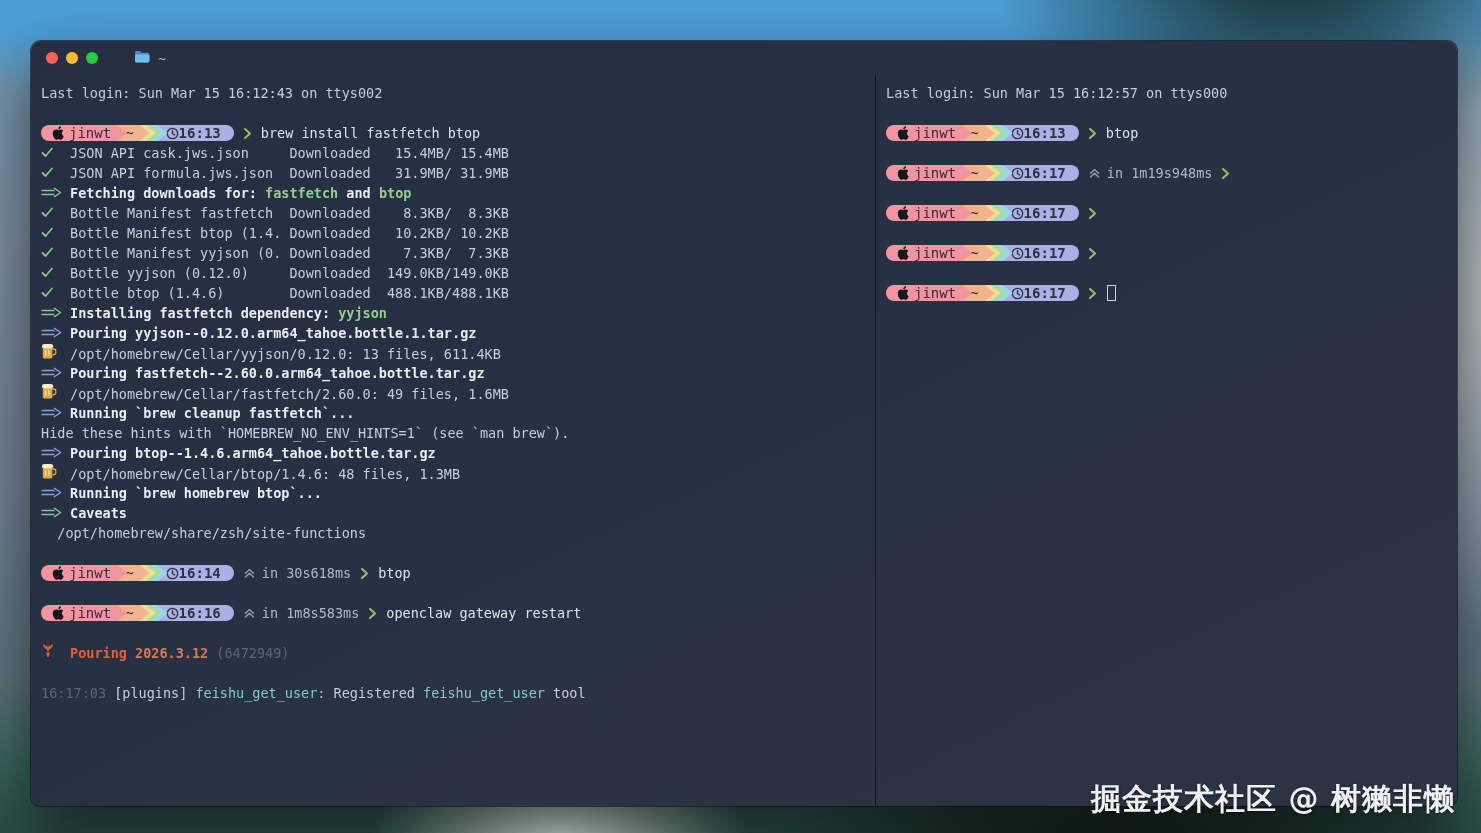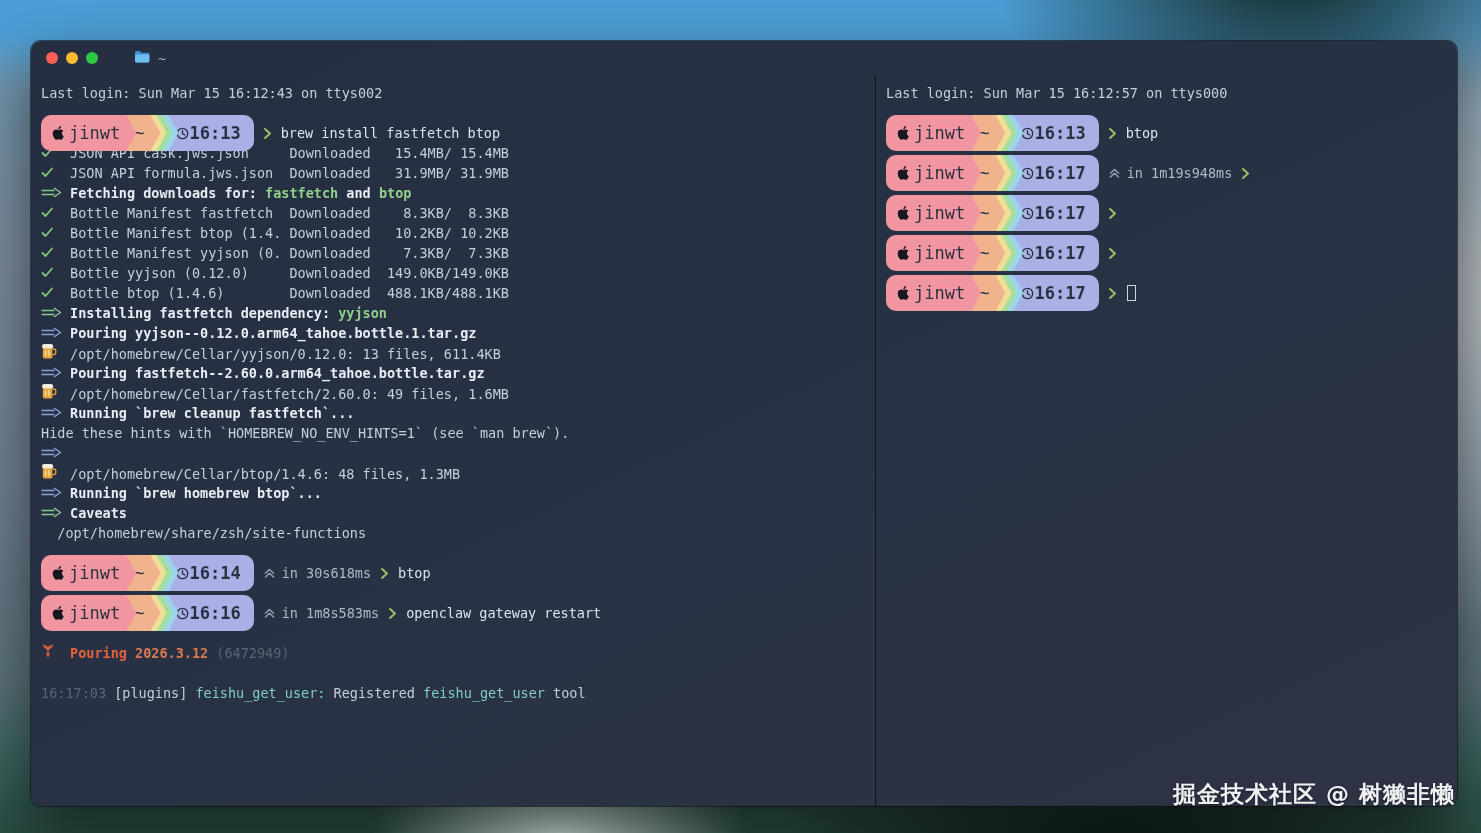--- a/index.html
+++ b/index.html
@@ -44,36 +44,36 @@
   .c-dim       { color:#5b6576; }
   .c-teal      { color:#7fcfc0; }
   .c-claw      { color:#e2603a; font-weight:700; }
   .c-ver       { color:#db7a50; font-weight:700; }
   .c-rust      { color:#b0583a; }
   .c-cmd       { color:#dce3ec; }
   
   .ic { display:inline-flex; justify-content:flex-start; align-items:center; }
   .ic.pad2 { width:29px; }      
   
-  .pill { display:inline-flex; height:36px; align-items:stretch; font-size:17px; }
+  .pill { display:inline-flex; height:16px; align-items:stretch; font-size:14px; }
   .seg { display:flex; align-items:center; position:relative; color:#2b3140; }
   .seg.point { clip-path:polygon(0 0, calc(100% - 10px) 0, 100% 50%, calc(100% - 10px) 100%, 0 100%); }
   .s-user { background:#f195a0; border-radius:10px 0 0 10px; padding:0 16px 0 11px; gap:5px; z-index:6; }
   .s-dir  { background:#f1b38e; padding:0 16px 0 8px; margin-left:-10px; z-index:5; }
   .chev { width:16px; margin-left:-10px; }
   .c1 { background:#f2df96; z-index:4; }
   .c2 { background:#a5dfa0; z-index:3; }
   .c3 { background:#9cd4ec; z-index:2; }
   .s-time { background:#a9b0e6; border-radius:0 10px 10px 0; padding:0 13px 0 8px; margin-left:-10px; z-index:1; font-weight:700; }
   .dur { display:inline-flex; align-items:center; gap:6px; color:#aeb9c6; }
   .cursor { display:inline-block; width:9px; height:16px; border:1.5px solid #ccd4de; margin-left:1px; }
   .watermark {
     position:absolute; right:26px; top:779px;
     font-family:"DejaVu Sans", sans-serif;
-    font-size:23px; font-weight:600; color:#eef0f2; letter-spacing:1px;
+    font-size:30px; font-weight:600; color:#eef0f2; letter-spacing:1px;
     text-shadow:0 1px 3px rgba(0,0,0,0.5);
   }
 </style>
 </head>
 <body>
 
 <div class="window">
   <div class="titlebar">
     <span class="light red"></span>
     <span class="light yellow"></span>
@@ -152,21 +152,21 @@
                 <rect x="7.1" y="7" width="1.6" height="6.2" rx="0.8" fill="#f6e7bd" opacity="0.75"></rect>
               </svg></span><span class="c-fg">/opt/homebrew/Cellar/fastfetch/2.60.0: 49 files, 1.6MB</span></div>
           <div class="line"><span class="ic pad2"><svg width="21" height="11" viewBox="0 0 21 11">
                 <path d="M.5 3.6h13M.5 7.4h13" stroke="#8b9fd8" stroke-width="1.5" fill="none"></path>
                 <path d="M13 1l6.5 4.5L13 10" fill="none" stroke="#8b9fd8" stroke-width="1.5" stroke-linejoin="round"></path>
               </svg></span><span class="c-bold">Running `brew cleanup fastfetch`...</span></div>
           <div class="line"><span class="c-fg">Hide these hints with `HOMEBREW_NO_ENV_HINTS=1` (see `man brew`).</span></div>
           <div class="line"><span class="ic pad2"><svg width="21" height="11" viewBox="0 0 21 11">
                 <path d="M.5 3.6h13M.5 7.4h13" stroke="#8b9fd8" stroke-width="1.5" fill="none"></path>
                 <path d="M13 1l6.5 4.5L13 10" fill="none" stroke="#8b9fd8" stroke-width="1.5" stroke-linejoin="round"></path>
-              </svg></span></div>
+              </svg></span><span class="c-bold">Pouring btop--1.4.6.arm64_tahoe.bottle.tar.gz</span></div>
           <div class="line"><span class="ic pad2"><svg width="16" height="16" viewBox="0 0 16 16">
                 <path d="M11.4 6h1.4a2 2 0 0 1 2 2v1.6a2 2 0 0 1-2 2h-1.4" fill="none" stroke="#e5a63e" stroke-width="1.3"></path>
                 <rect x="1.8" y="4.4" width="9.6" height="11" rx="1.4" fill="#e5a63e"></rect>
                 <rect x="1" y="1" width="11.2" height="4.6" rx="2.3" fill="#f3ecd8"></rect>
                 <rect x="3.9" y="7" width="1.6" height="6.2" rx="0.8" fill="#f6e7bd" opacity="0.75"></rect>
                 <rect x="7.1" y="7" width="1.6" height="6.2" rx="0.8" fill="#f6e7bd" opacity="0.75"></rect>
               </svg></span><span class="c-fg">/opt/homebrew/Cellar/btop/1.4.6: 48 files, 1.3MB</span></div>
           <div class="line"><span class="ic pad2"><svg width="21" height="11" viewBox="0 0 21 11">
                 <path d="M.5 3.6h13M.5 7.4h13" stroke="#8b9fd8" stroke-width="1.5" fill="none"></path>
                 <path d="M13 1l6.5 4.5L13 10" fill="none" stroke="#8b9fd8" stroke-width="1.5" stroke-linejoin="round"></path>

